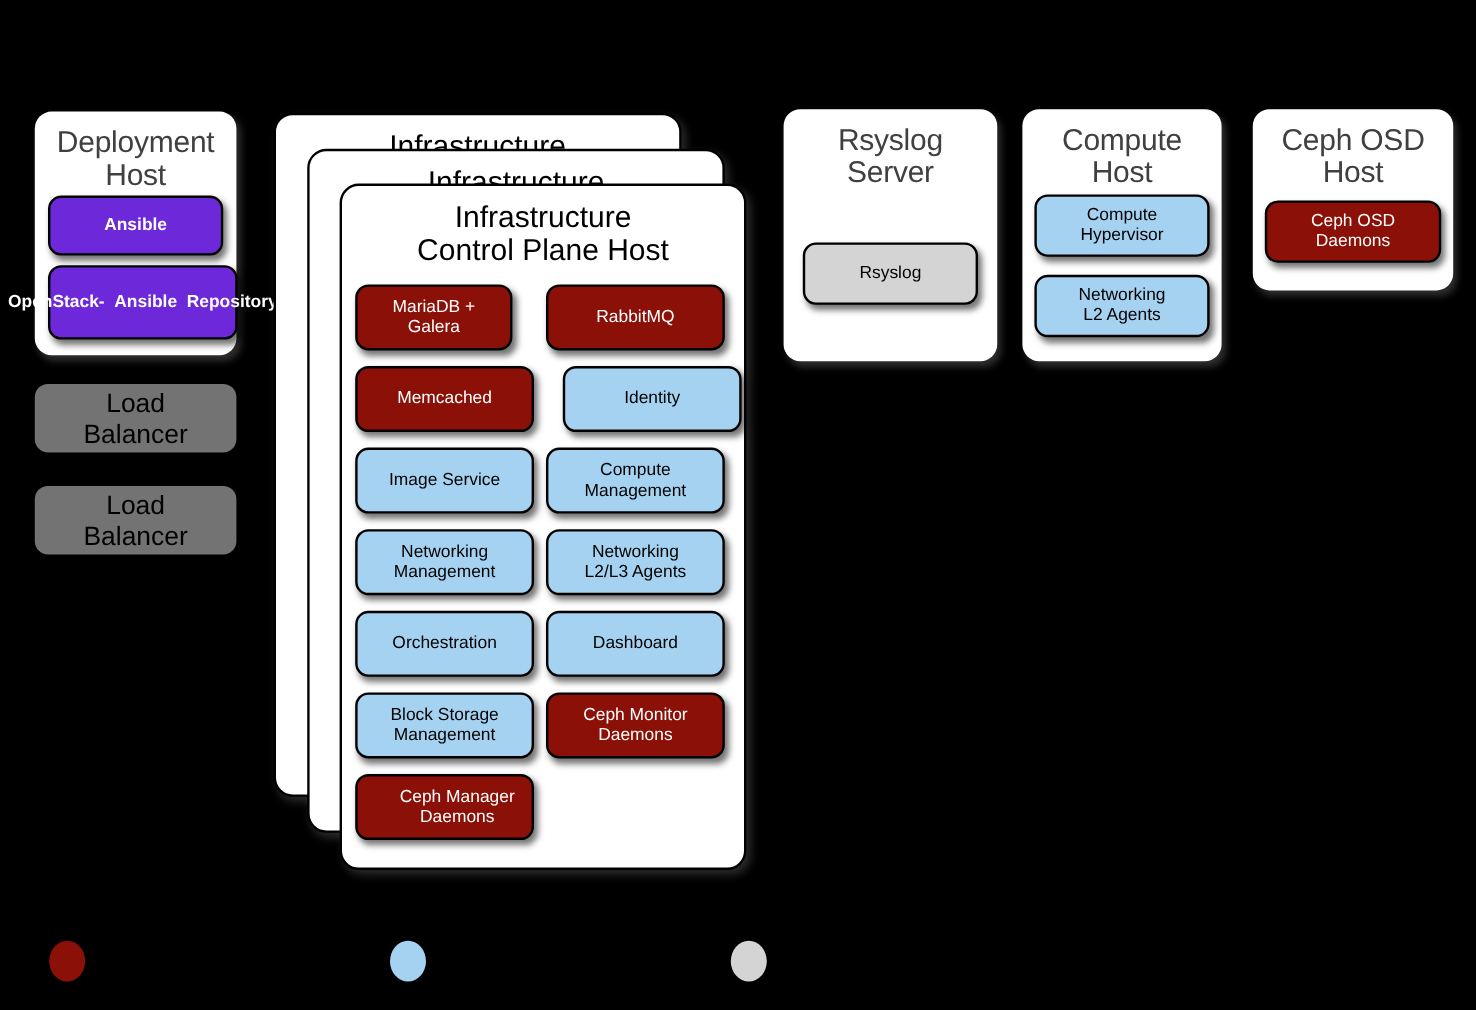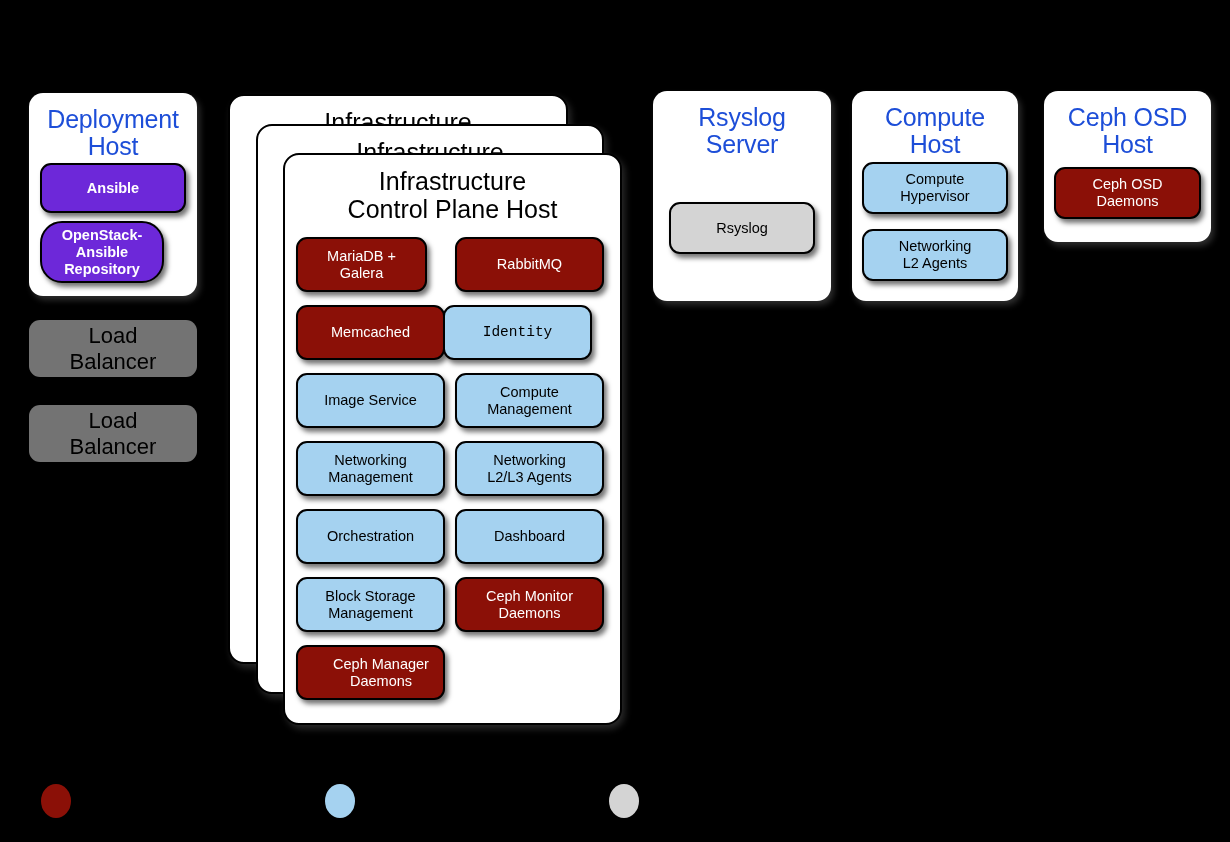--- a/index.html
+++ b/index.html
@@ -19,21 +19,21 @@
   
   .host-card {
     position: absolute;
     background: #ffffff;
     border-radius: 14px;
     box-shadow: 3px 4px 6px rgba(255,255,255,0.18);
     box-sizing: border-box;
   }
   .host-title {
     text-align: center;
-    color: #1d4ed8;
+    color: #404040;
     font-size: 25px;
     line-height: 27px;
     font-weight: normal;
     padding-top: 13px;
     letter-spacing: -0.2px;
   }
 
   
   .svc {
     position: absolute;
@@ -104,21 +104,21 @@
 <body>
 
 <div class="host-card" style="left:29px; top:93px; width:168px; height:203px;">
   <div class="host-title">
     <div>Deployment</div>
     <div>Host</div>
   </div>
   <div class="svc gray" style="left:11px; top:70px; width:146px; height:50px;">
     <span>Ansible</span>
   </div>
-  <div class="svc gray" style="left:11px; top:128px; width:124px; height:62px; flex-direction:column;border-radius:22px;">
+  <div class="svc gray" style="left:11px; top:128px; width:158px; height:62px; flex-direction:row;">
     <span>OpenStack-</span>
     <span>Ansible</span>
     <span>Repository</span>
   </div>
 </div>
 
 <div class="lb" style="left:29px; top:320px; width:168px; height:57px; flex-direction:column;">
   <span>Load</span>
   <span>Balancer</span>
 </div>
@@ -147,21 +147,21 @@
       <span>MariaDB +</span>
       <span>Galera</span>
     </div>
     <div class="svc red" style="left:170px; top:82px; width:149px; height:55px;">
       <span>RabbitMQ</span>
     </div>
 
     <div class="svc red" style="left:11px; top:150px; width:149px; height:55px;">
       <span>Memcached</span>
     </div>
-    <div class="svc blue" style="left:158px; top:150px; width:149px; height:55px;font-family:Liberation Mono, monospace;">
+    <div class="svc blue" style="left:184px; top:150px; width:149px; height:55px;">
       <span>Identity</span>
     </div>
 
     <div class="svc blue" style="left:11px; top:218px; width:149px; height:55px;">
       <span>Image Service</span>
     </div>
     <div class="svc blue" style="left:170px; top:218px; width:149px; height:55px; flex-direction:column;">
       <span>Compute</span>
       <span>Management</span>
     </div>

